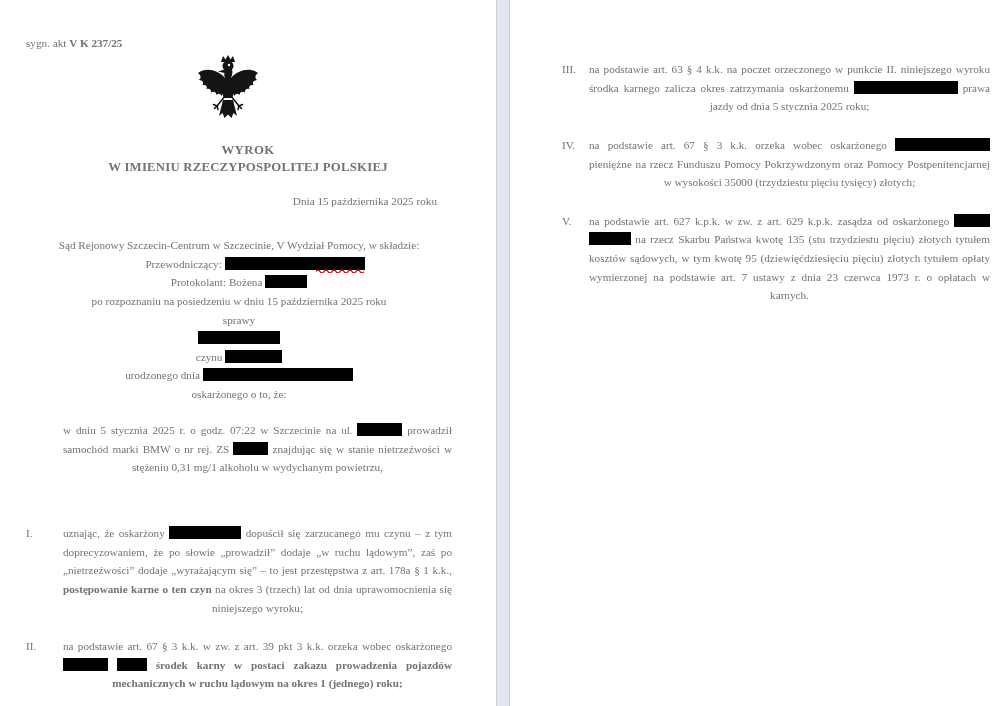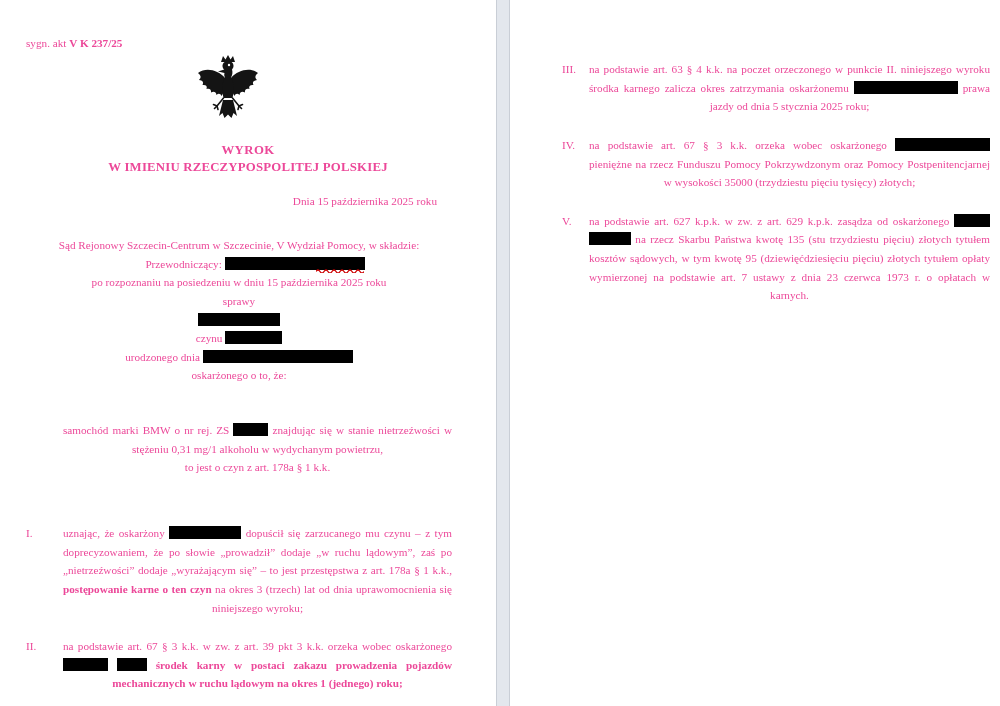--- a/index.html
+++ b/index.html
@@ -1,17 +1,17 @@
 <!DOCTYPE html>
 <html><head>
 <meta charset="utf-8">
 <style>
   html,body{margin:0;padding:0;background:#fff;}
   .screen{position:relative;width:1000px;height:706px;background:#ffffff;overflow:hidden;
-          font-family:"Liberation Serif","DejaVu Serif",serif;color:#ec4899;}
+          font-family:"Liberation Serif","DejaVu Serif",serif;color:#737373;}
   .page{position:absolute;top:0;height:706px;background:#ffffff;}
   .page-left{left:0;width:496px;}
   .page-right{left:510px;width:490px;}
   .page-gap{position:absolute;top:0;left:496px;width:14px;height:706px;background:#e3e7ed;
             border-left:1px solid #c9ced6;border-right:1px solid #c9ced6;box-sizing:border-box;}
   .sygn{position:absolute;left:26px;top:34px;height:19px;line-height:19px;font-size:11.2px;}
   .sygn b{font-weight:bold;}
   .eagle{position:absolute;left:196px;top:54px;}
   .title{position:absolute;left:0;top:140px;width:100%;text-align:center;font-weight:bold;
          font-size:12.8px;height:20px;line-height:20px;letter-spacing:.4px;}
@@ -67,31 +67,32 @@
 
     <div class="title">WYROK</div>
     <div class="subtitle">W IMIENIU RZECZYPOSPOLITEJ POLSKIEJ</div>
     <div class="dateline">Dnia 15 października 2025 roku</div>
 
     <div class="block intro" id="intro-block">
         <div class="line"><span>Sąd Rejonowy Szczecin-Centrum w Szczecinie, V Wydział Pomocy, w składzie:</span></div>
         <div class="line" style="padding-left: 32px;"><span>Przewodniczący: </span><span class="bar" style="width: 140px; background: rgb(0, 0, 0);"><svg class="sq" width="48" height="6" viewBox="0 0 48 6">
               <path d="M0,3.5 Q2,0.5 4,3.5 T8,3.5 T12,3.5 T16,3.5 T20,3.5 T24,3.5 T28,3.5 T32,3.5 T36,3.5 T40,3.5 T44,3.5 T48,3.5" fill="none" stroke="#cc0000" stroke-width="1.3"></path>
             </svg></span></div>
+        <div class="line"><span>Protokolant: Bożena </span><span class="bar" style="width: 42px; background: rgb(0, 0, 0);"></span></div>
         <div class="line"><span>po rozpoznaniu na posiedzeniu w dniu 15 października 2025 roku</span></div>
         <div class="line"><span>sprawy</span></div>
         <div class="line"><span class="bar" style="width: 82px; background: rgb(0, 0, 0);"></span></div>
         <div class="line"><span>czynu </span><span class="bar" style="width: 57px; background: rgb(0, 0, 0);"></span></div>
         <div class="line"><span>urodzonego dnia </span><span class="bar" style="width: 150px; background: rgb(0, 0, 0);"></span></div>
         <div class="line"><span>oskarżonego o to, że:</span></div>
       </div>
     <div class="block charge" id="charge-block">
+        <div class="line just"><span>w dniu 5 stycznia 2025 r. o godz. 07:22 w Szczecinie na ul. </span><span class="bar" style="width: 45px; background: rgb(0, 0, 0);"></span><span> prowadził</span></div>
         <div class="line just"><span>samochód marki BMW o nr rej. ZS </span><span class="bar" style="width: 35px; background: rgb(0, 0, 0);"></span><span> znajdując się w stanie nietrzeźwości w</span></div>
         <div class="line"><span>stężeniu 0,31 mg/1 alkoholu w wydychanym powietrzu,</span></div>
-        <div class="line"><span>to jest o czyn z art. 178a § 1 k.k.</span></div>
       </div>
     <div class="block listL" id="left-items">
         <div class="item">
           <span class="num">I.</span>
           <div class="line just"><span>uznając, że oskarżony </span><span class="bar" style="width: 72px; background: rgb(0, 0, 0);"></span><span> dopuścił się zarzucanego mu czynu – z tym</span></div>
           <div class="line just"><span>doprecyzowaniem, że po słowie „prowadził” dodaje „w ruchu lądowym”, zaś po słowie</span></div>
           <div class="line just"><span>„nietrzeźwości” dodaje „wyrażającym się” – to jest przestępstwa z art. 178a § 1 k.k., na</span></div>
           <div class="line just"><b>postępowanie karne o ten czyn</b><span> na okres 3 (trzech) lat od dnia uprawomocnienia się</span></div>
           <div class="line"><span>niniejszego wyroku;</span></div>
         </div>

